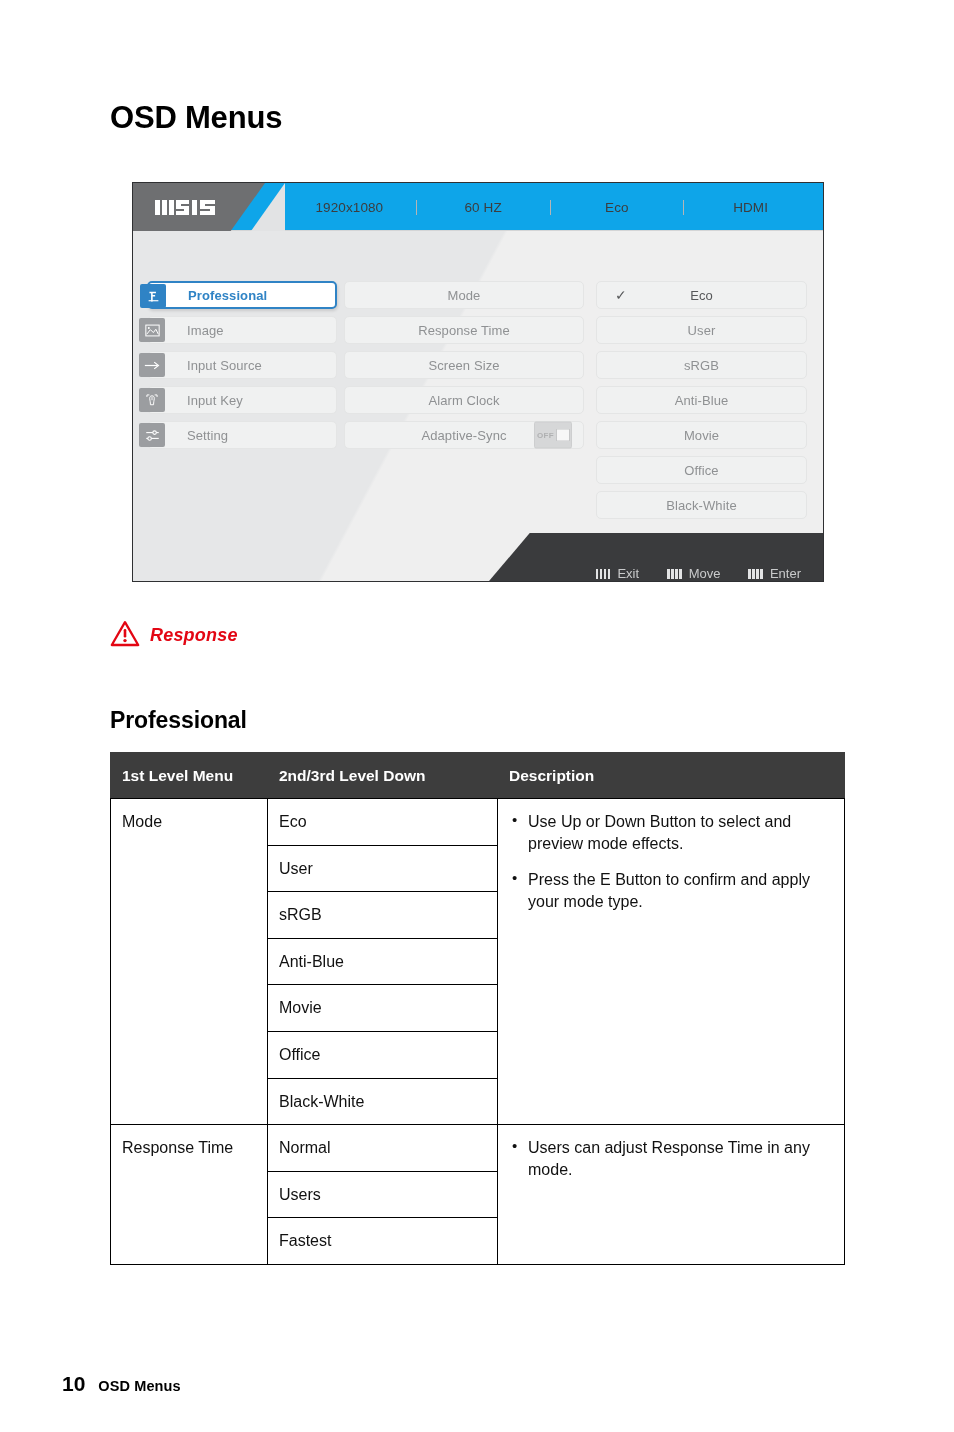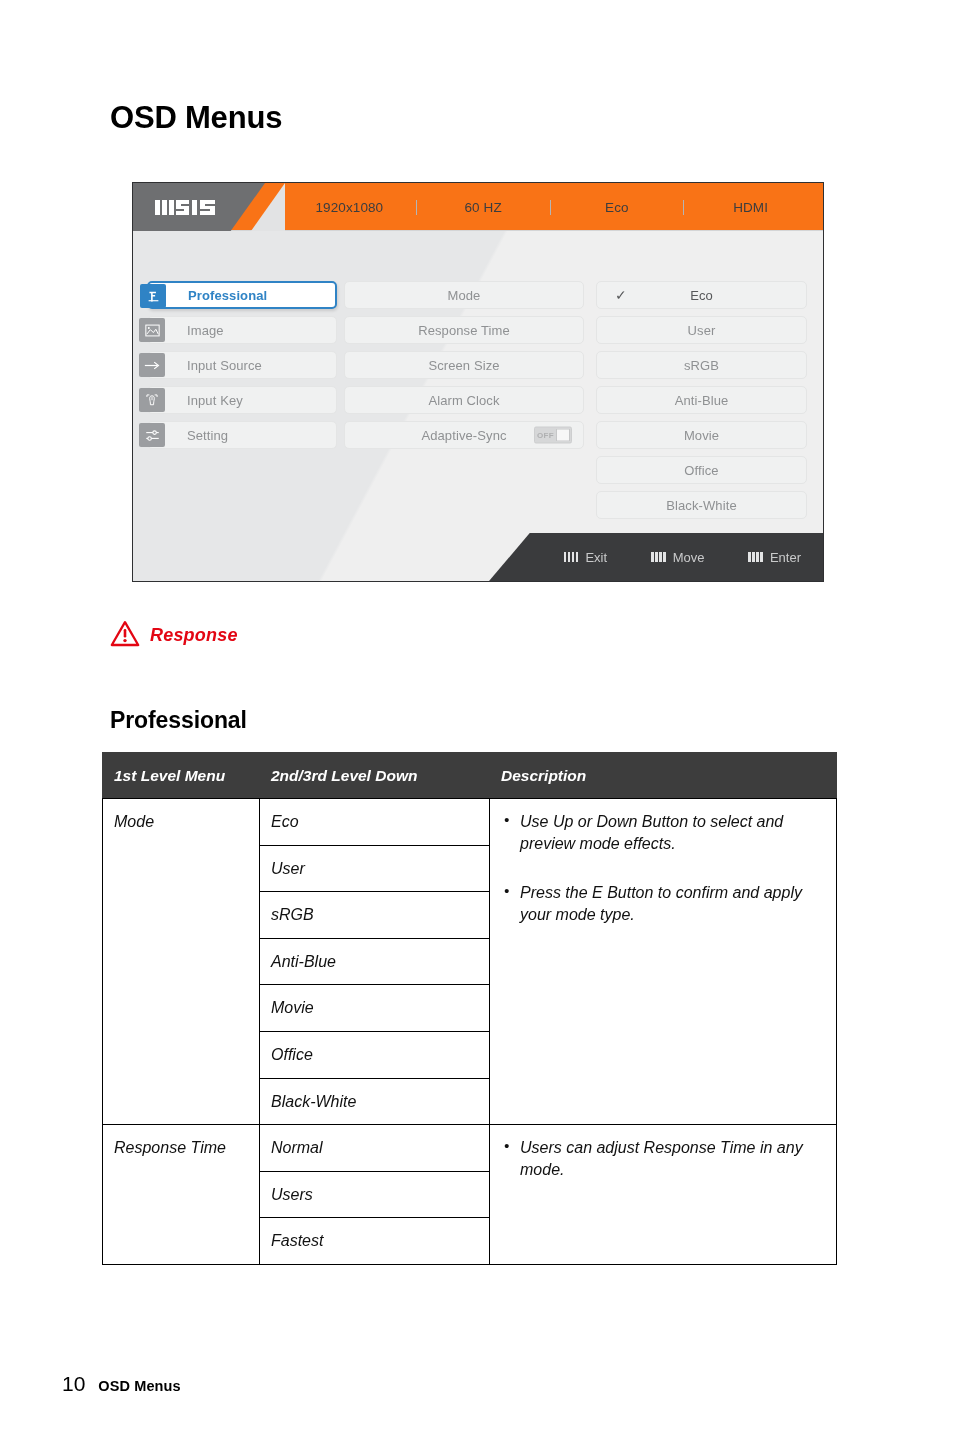--- a/index.html
+++ b/index.html
@@ -48,21 +48,21 @@
     background:
       linear-gradient(118deg, #e6e7e8 0%, #e6e7e8 44%, #efefef 44.4%, #efefef 100%);
   }
 
   
   .osd-header {
     position: absolute;
     left: 0; top: 0;
     width: 100%;
     height: 48px;
-    background: #f97316;
+    background: #0ea5e9;
     border-bottom: 1px solid #d4d5d6;
   }
   .msi-badge {
     position: absolute;
     left: 0; top: 0;
     width: 132px;
     height: 48px;
     background: #6e6f71;
     clip-path: polygon(0 0, 100% 0, 74% 100%, 0 100%);
     display: flex;
@@ -164,21 +164,21 @@
     line-height: 1;
   }
   .col-right .osd-item.checked { color: #57585a; }
 
   .toggle {
     position: absolute;
     right: 11px;
     top: 50%;
     transform: translateY(-50%);
     width: 38px;
-    height: 17px;
+    height: 27px;
     background: #d6d7d8;
     border: 1px solid #cdcecf;
     border-radius: 2px;
     display: flex;
     align-items: center;
   }
   .toggle .tg-label {
     flex: 1;
     text-align: center;
     font-size: 8px;
@@ -202,22 +202,22 @@
     height: 48px;
     background: #3a3b3d;
     clip-path: polygon(57.5% 0, 100% 0, 100% 100%, 51.6% 100%);
   }
   .osd-footer-items {
     position: absolute;
     right: 22px;
     bottom: 0;
     height: 48px;
     display: flex;
-    align-items: center;
-    gap: 44px;
+    align-items: flex-end;
+    gap: 28px;
   }
   .foot-item {
     display: flex;
     align-items: center;
     gap: 7px;
     font-size: 13px;
     color: #c9cacb;
   }
   .bars {
     display: flex;
@@ -265,26 +265,25 @@
     top: 707px;
     font-size: 23px;
     font-weight: bold;
     color: #000;
     letter-spacing: -0.1px;
   }
 
   
   .tbl {
     position: absolute;
-    left: 102px;
+    left: 110px;
     top: 752px;
     width: 734px;
     border-collapse: collapse;
     table-layout: fixed;
-    font-style: italic;
   }
   .tbl th, .tbl td {
     border: 1px solid #000;
     text-align: left;
     vertical-align: top;
   }
   .tbl thead th {
     background: #3d3d3d;
     color: #ffffff;
     font-size: 15.5px;
@@ -305,21 +304,21 @@
     height: 44px;
     line-height: 1.35;
   }
   .tbl td.group-cell { vertical-align: top; }
   .tbl td.desc-cell { padding: 12px 14px 12px 13px; }
 
   .bullets { list-style: none; }
   .bullets li {
     position: relative;
     padding-left: 17px;
-    margin-bottom: 27px;
+    margin-bottom: 14px;
     font-size: 16px;
     line-height: 1.38;
     color: #111;
   }
   .bullets li:last-child { margin-bottom: 0; }
   .bullets li::before {
     content: "\2022";
     position: absolute;
     left: 1px;
     top: -1px;
@@ -330,21 +329,21 @@
   .page-footer {
     position: absolute;
     left: 62px;
     top: 1372px;
     display: flex;
     align-items: baseline;
     gap: 13px;
   }
   .pf-num {
     font-size: 21px;
-    font-weight: normal;
+    font-weight: bold;
     color: #000;
   }
   .pf-label {
     font-size: 14.5px;
     font-weight: bold;
     color: #000;
     letter-spacing: 0.1px;
   }
 </style>
 </head>

